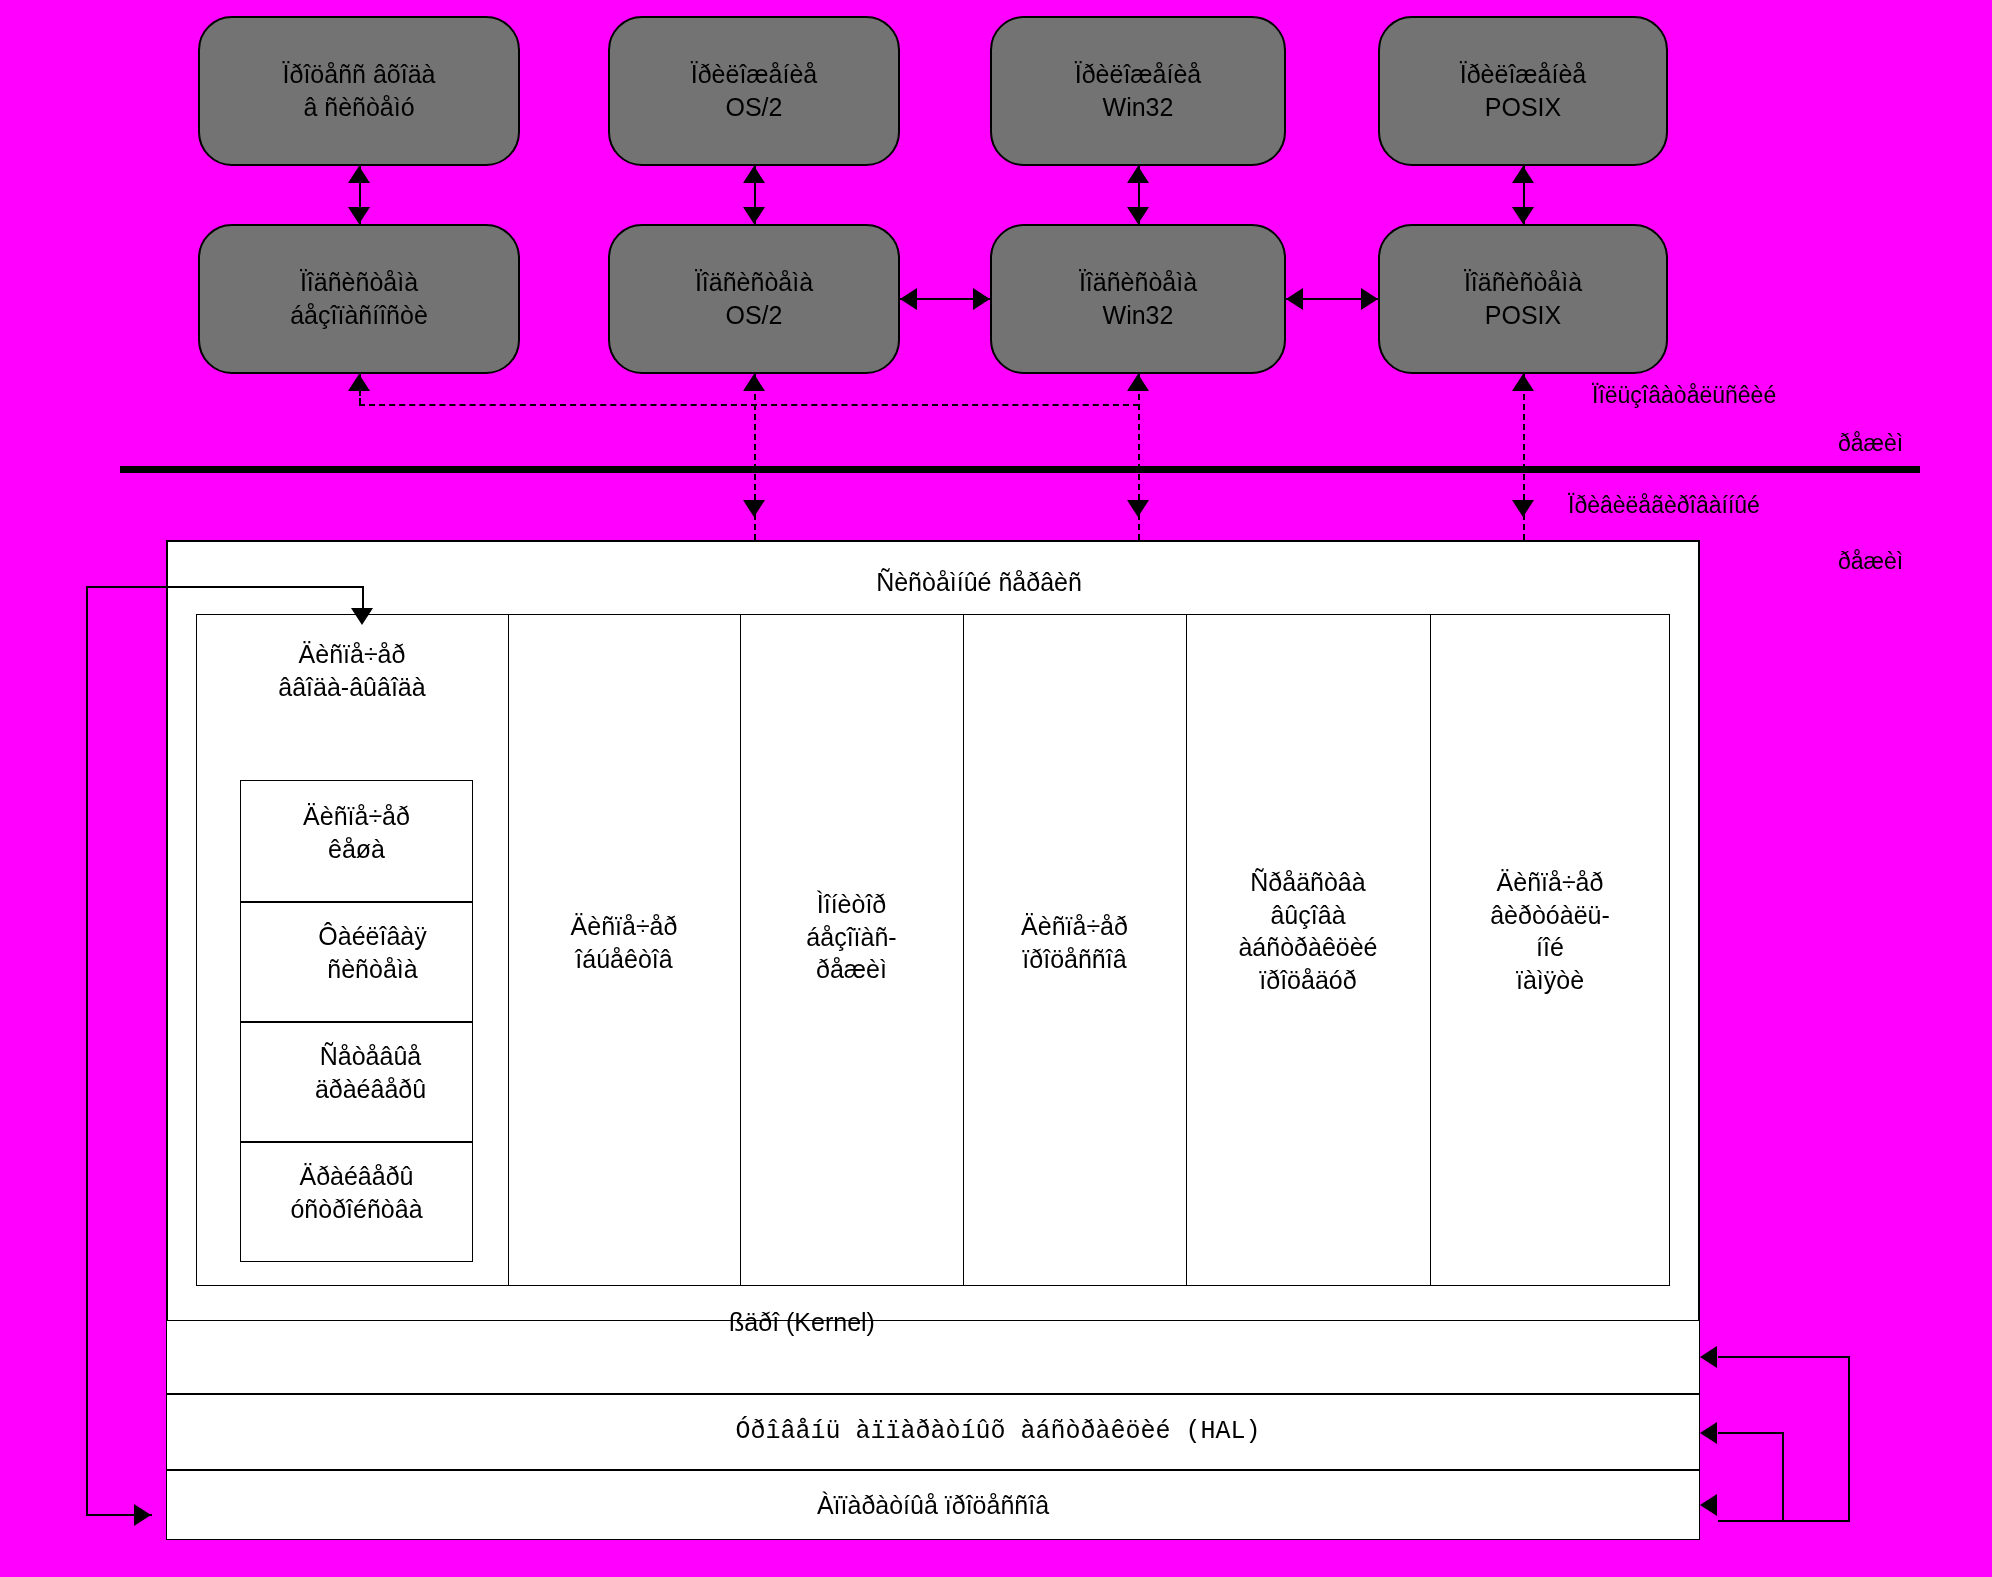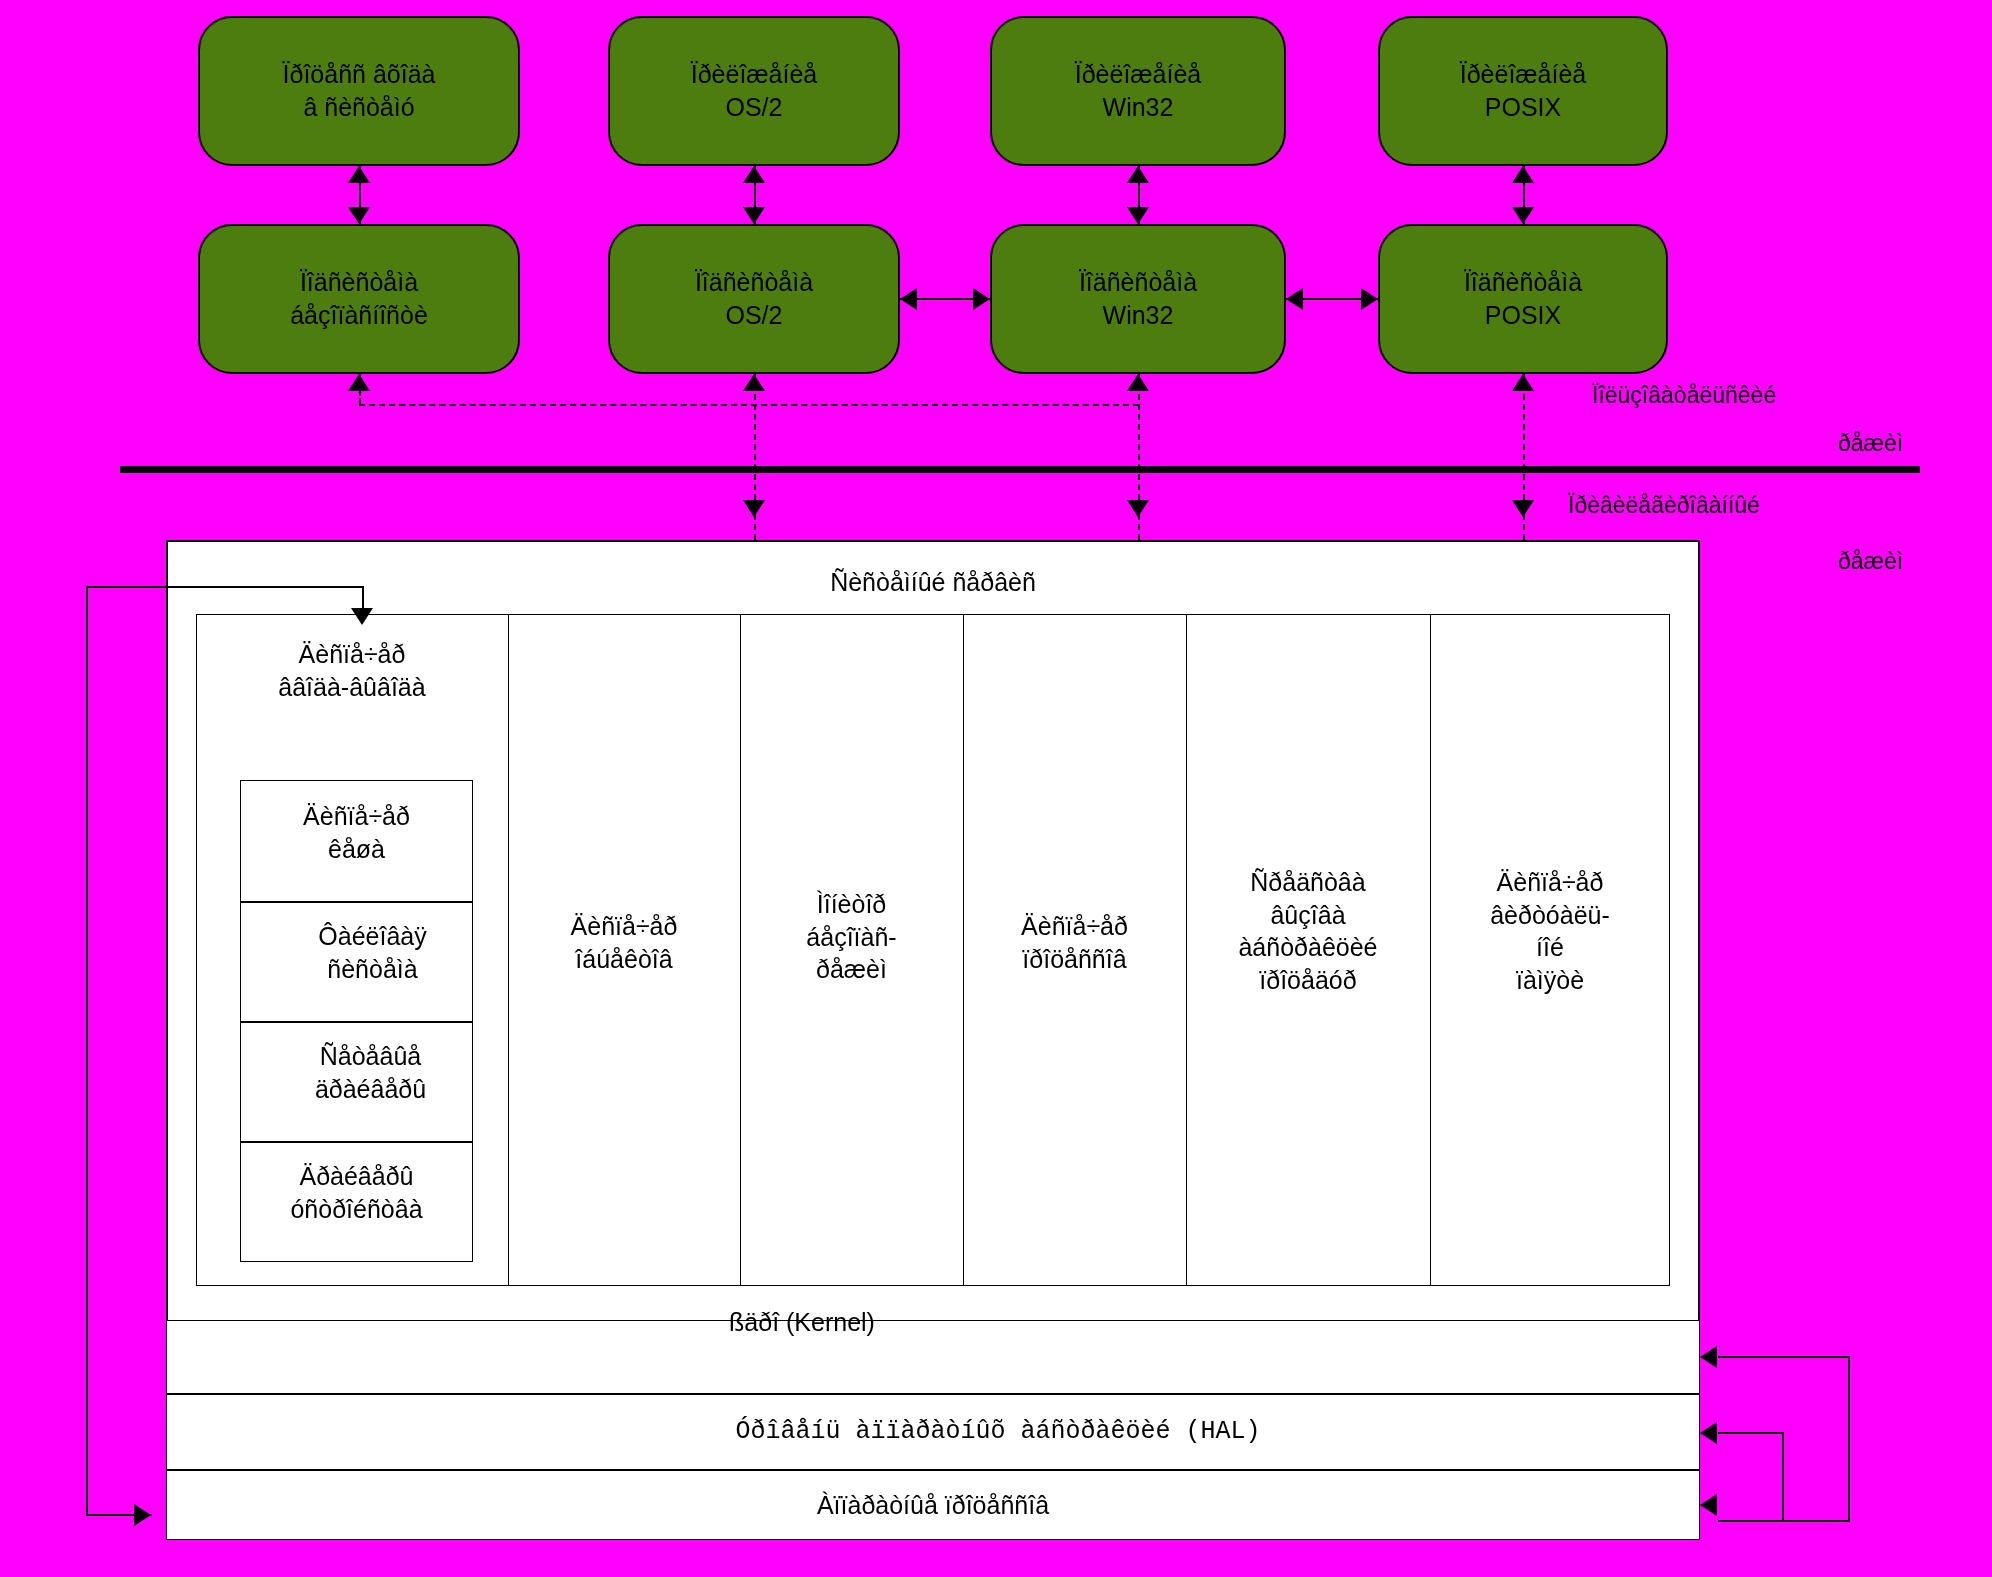--- a/index.html
+++ b/index.html
@@ -8,21 +8,21 @@
     background:#FF00FF;
     font-family:"Liberation Sans", sans-serif;
     position:relative;
     overflow:hidden;
   }
   .stage{position:absolute;left:0;top:0;width:1992px;height:1577px;}
 
   
   .rbox{
     position:absolute;
-    background:#4d7c0f;
+    background:#737373;
     border:2px solid #000000;
     border-radius:34px;
     display:flex;
     flex-direction:column;
     align-items:center;
     justify-content:center;
     text-align:center;
     font-size:25px;
     line-height:1.32;
     color:#000;
@@ -167,21 +167,21 @@
   <div class="vline" style="left:1138px;top:374px;height:166px;"></div>
   <div class="arr arr-down" style="left:1127px;top:500px;"></div>
   <div class="arr arr-up" style="left:1127px;top:374px;"></div>
 
   <div class="vline" style="left:1523px;top:374px;height:166px;"></div>
   <div class="arr arr-down" style="left:1512px;top:500px;"></div>
   <div class="arr arr-up" style="left:1512px;top:374px;"></div>
 
   <div class="rect" style="left:166px;top:540px;width:1534px;height:998px;"></div>
 
-  <div class="celltext" style="left:166px;top:566px;width:1534px;">
+  <div class="celltext" style="left:166px;top:566px;width:1534px;padding-left:46px;">
     <span>Ñèñòåìíûé ñåðâèñ</span>
   </div>
 
   <div class="rect-thin" style="left:196px;top:614px;width:1474px;height:672px;"></div>
 
   <div class="vline-solid" style="left:508px;top:614px;height:672px;border-left-width:1.5px;"></div>
   <div class="vline-solid" style="left:740px;top:614px;height:672px;border-left-width:1.5px;"></div>
   <div class="vline-solid" style="left:963px;top:614px;height:672px;border-left-width:1.5px;"></div>
   <div class="vline-solid" style="left:1186px;top:614px;height:672px;border-left-width:1.5px;"></div>
   <div class="vline-solid" style="left:1430px;top:614px;height:672px;border-left-width:1.5px;"></div>

